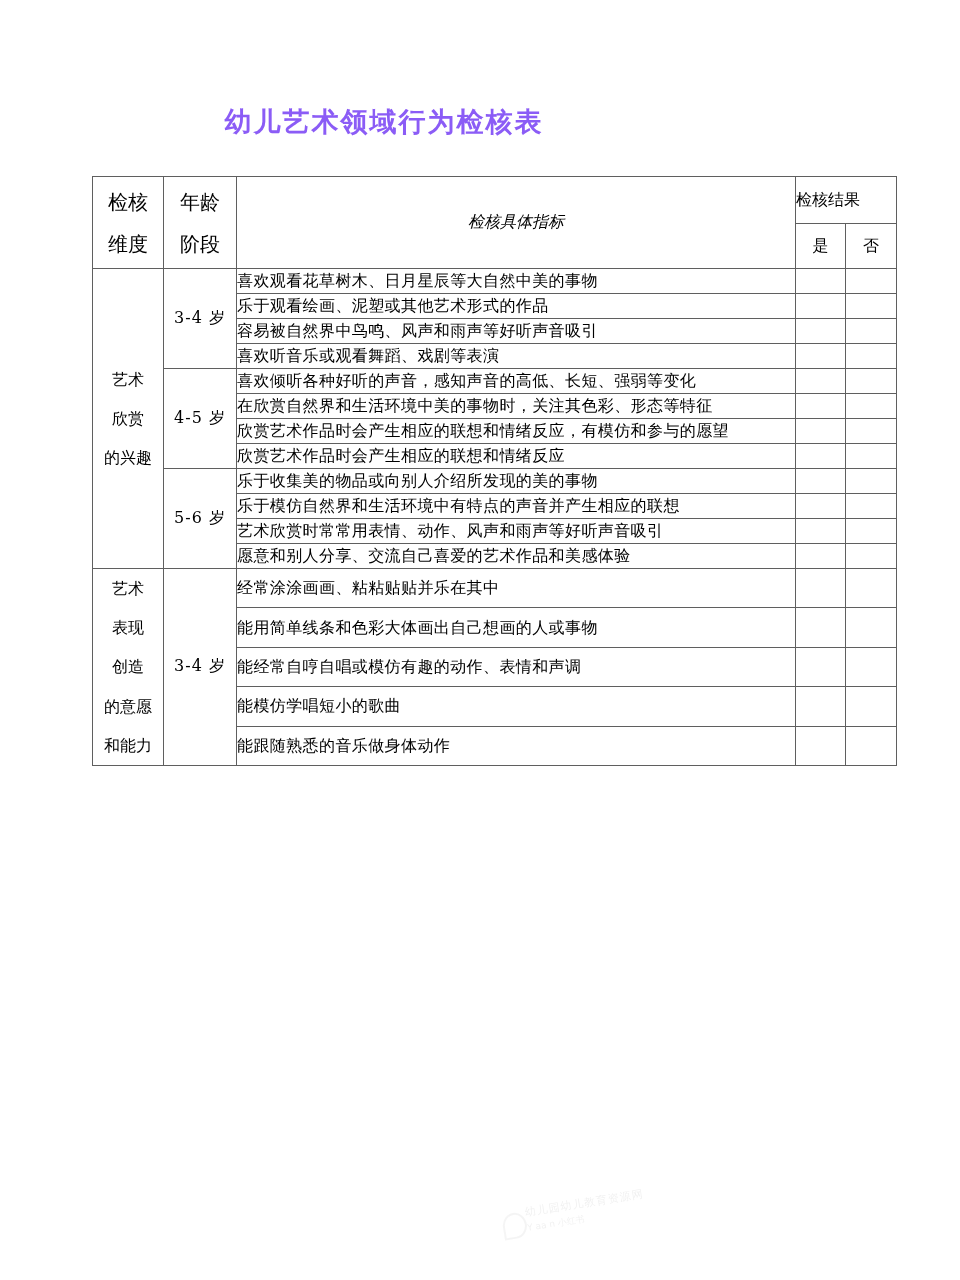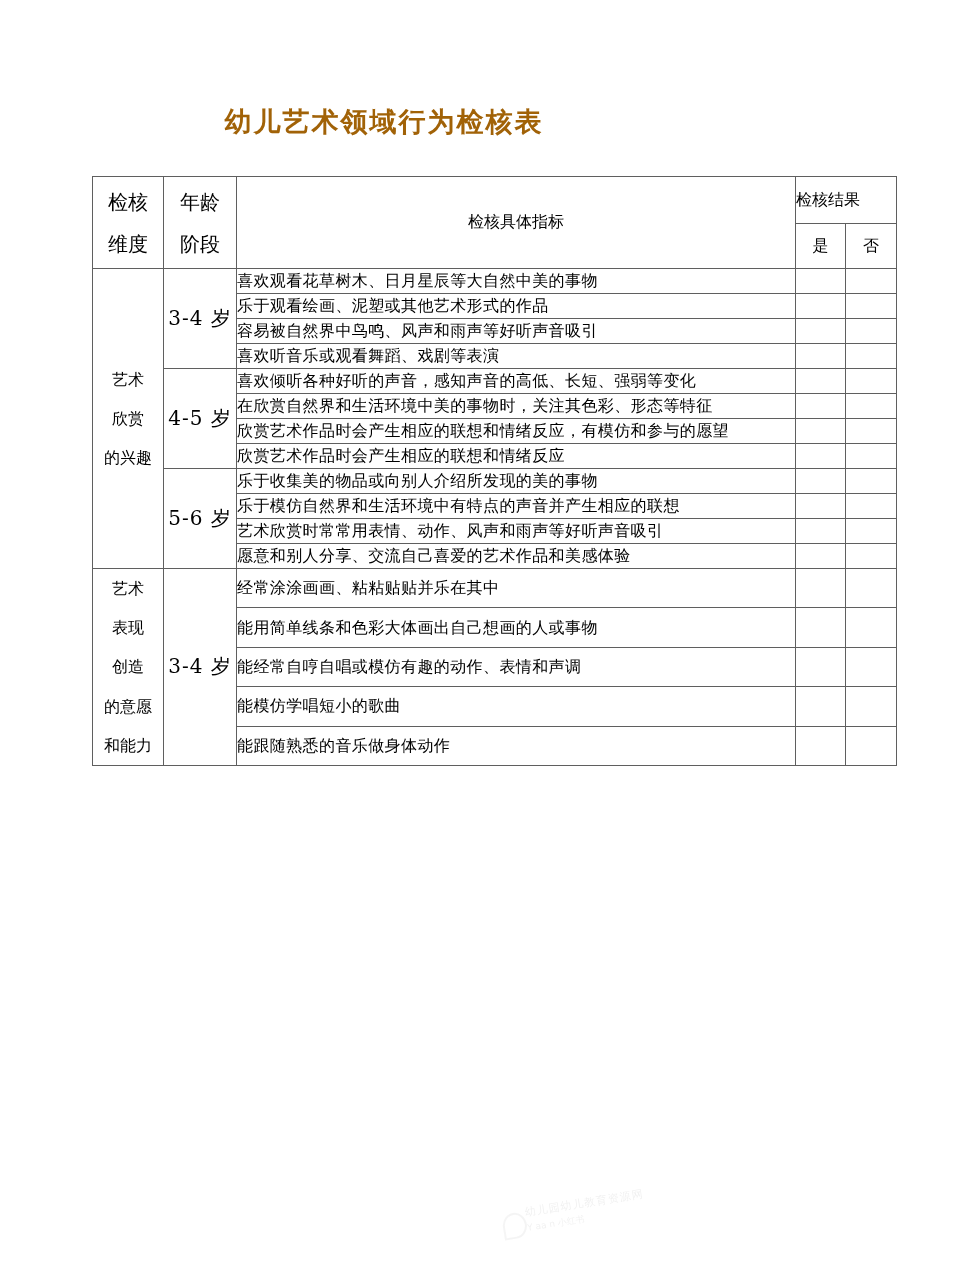--- a/index.html
+++ b/index.html
@@ -23,21 +23,21 @@
   }
   .doc-title {
     position: absolute;
     top: 104px;
     left: 0;
     width: 768px;
     text-align: center;
     font-size: 27px;
     font-weight: bold;
     letter-spacing: 2px;
-    color: #a16207;
+    color: #8b5cf6;
     font-family: "DejaVu Serif", "Liberation Serif", serif;
   }
   .table-wrap {
     position: absolute;
     top: 176px;
     left: 92px;
     width: 804px;
   }
   table.checklist {
     border-collapse: collapse;
@@ -63,20 +63,21 @@
     font-family: "DejaVu Serif", "Liberation Serif", serif;
     line-height: 2.1;
     padding: 8px 0;
   }
   .hdr-stack span { display: block; }
   .hdr-ind {
     text-align: center;
     font-size: 16px;
     font-weight: bold;
     font-family: "DejaVu Serif", "Liberation Serif", serif;
+    font-style: italic;
   }
   .hdr-res {
     text-align: left;
     font-size: 16px;
     font-weight: bold;
     font-family: "DejaVu Serif", "Liberation Serif", serif;
     height: 46px;
   }
   .hdr-yn {
     text-align: center;
@@ -92,21 +93,21 @@
     font-weight: bold;
     font-family: "DejaVu Serif", "Liberation Serif", serif;
   }
   .dim-cell .line {
     display: block;
     line-height: 2.45;
     white-space: nowrap;
   }
   .age-cell {
     text-align: center;
-    font-size: 20px;
+    font-size: 16px;
     font-weight: bold;
     font-family: "DejaVu Serif", "Liberation Serif", serif;
     letter-spacing: 1px;
     white-space: nowrap;
   }
   .ind-cell {
     font-size: 16px;
     line-height: 1.5;
     padding: 13px 0 13px 14px;
     height: 24px;

